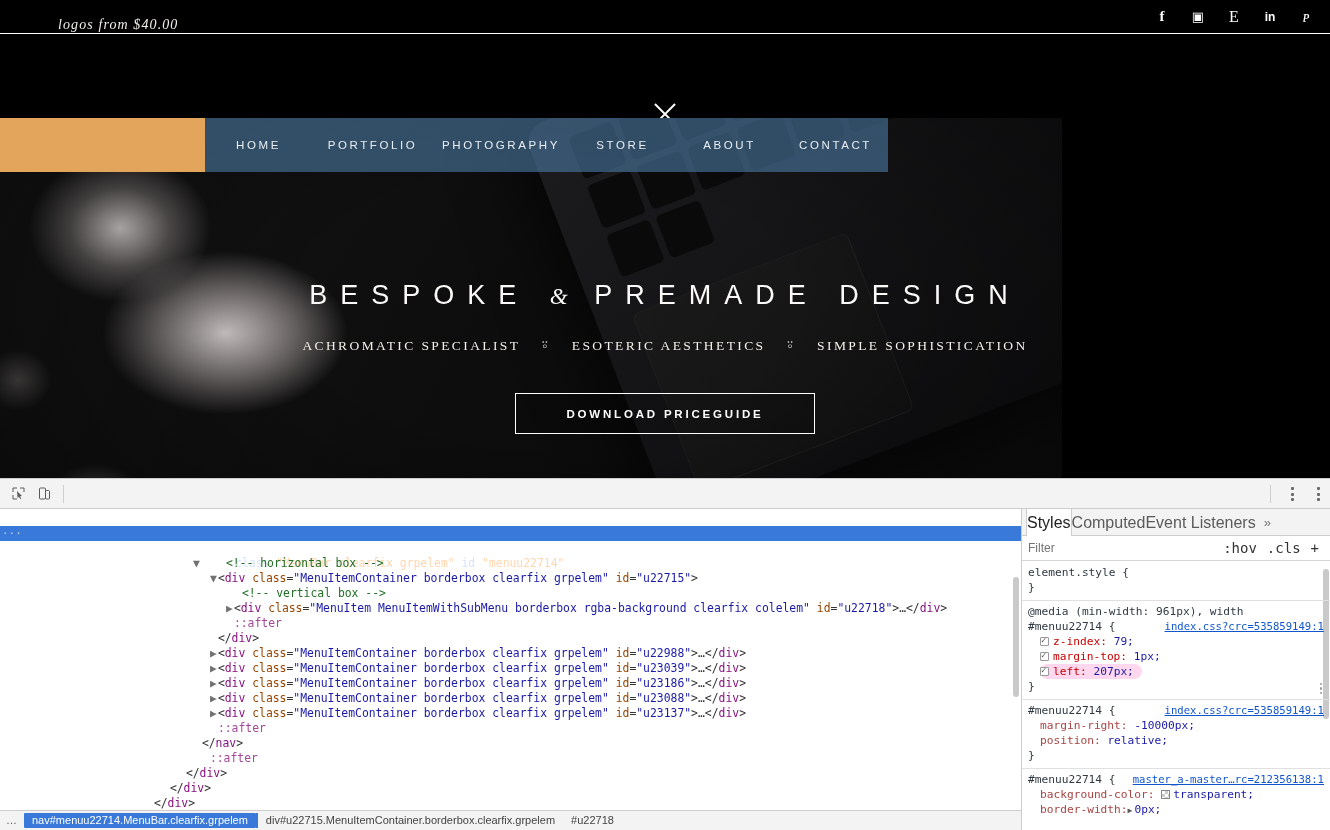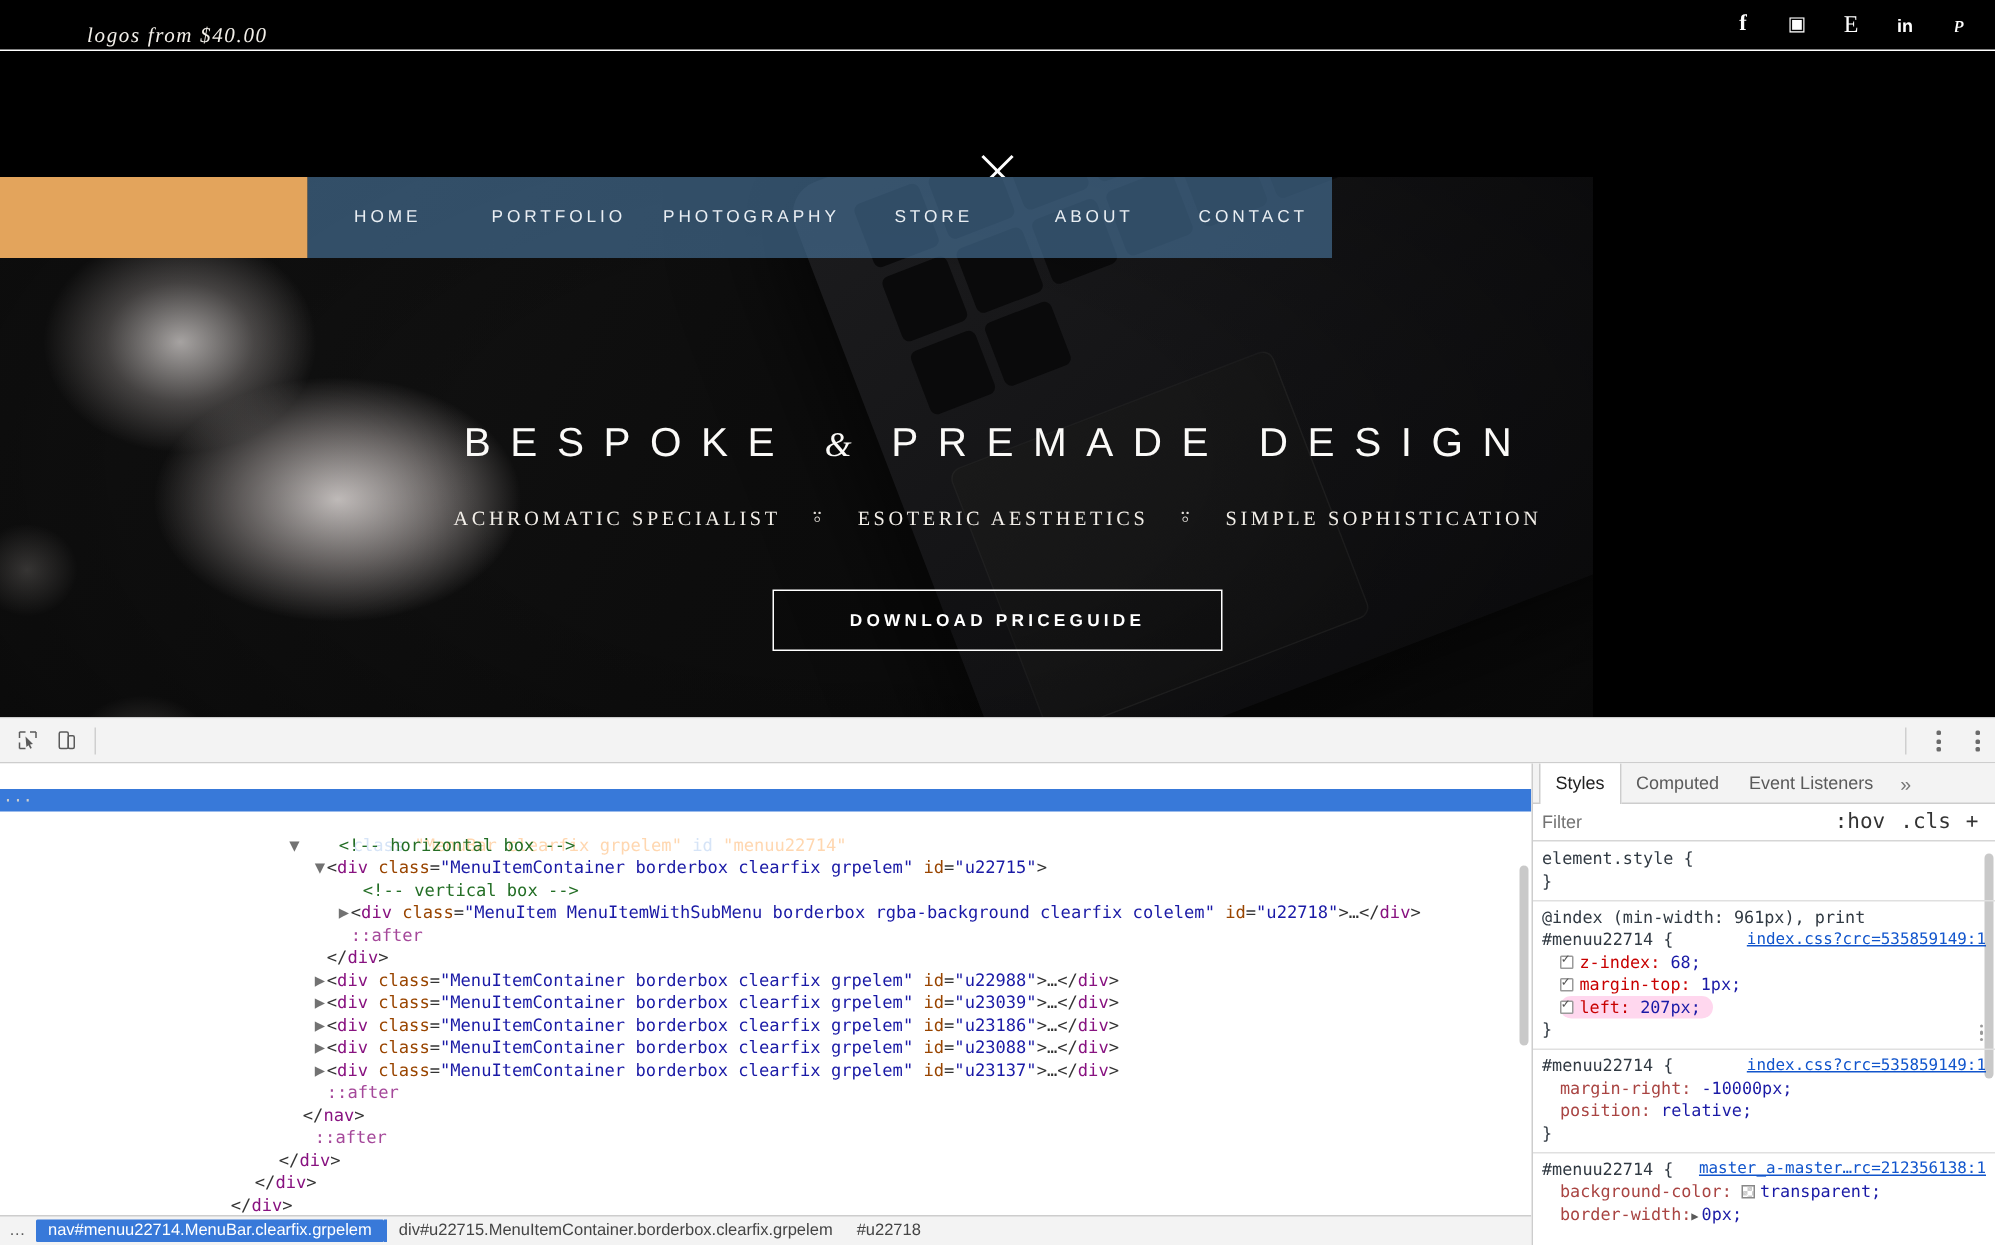--- a/index.html
+++ b/index.html
@@ -293,22 +293,22 @@
     overflow: hidden;
   }
   .st-tabs {
     height: 27px;
     border-bottom: 1px solid #cdcdcd;
     display: flex; align-items: center;
     background: #f3f3f3;
     padding-left: 4px;
   }
   .st-tab {
-    padding: 0 10px; height: 27px; line-height: 27px;
-    font-size: 12px; color: #5a5a5a; white-space: nowrap;
+    padding: 0 0; height: 27px; line-height: 27px;
+    font-size: 16px; color: #5a5a5a; white-space: nowrap;
   }
   .st-tab.active {
     color: #222; background: #fff;
     border-left: 1px solid #cdcdcd; border-right: 1px solid #cdcdcd;
     border-top: 1px solid transparent;
     height: 28px;
   }
   .st-more { padding: 0 8px; color: #777; font-size: 13px; }
   .st-filter {
     height: 25px; border-bottom: 1px solid #d6d6d6;
@@ -609,27 +609,27 @@
         <div class="st-scroll"></div>
 
         <div class="st-rule">
           <div class="st-selrow">
             <span class="st-sel">element.style {</span>
           </div>
           <div>}</div>
         </div>
 
         <div class="st-rule sepr">
-          <div class="st-media">@index (min-width: 961px), print</div>
+          <div class="st-media">@media (min-width: 961px), width</div>
           <div class="st-selrow">
             <span class="st-sel">#menuu22714 {</span>
             <span class="st-src">index.css?crc=535859149:1</span>
           </div>
           <div class="st-prop">
-            <span class="cbox"></span><span class="pname">z-index</span><span class="pname">: </span><span class="pval">68;</span>
+            <span class="cbox"></span><span class="pname">z-index</span><span class="pname">: </span><span class="pval">79;</span>
           </div>
           <div class="st-prop">
             <span class="cbox"></span><span class="pname">margin-top</span><span class="pname">: </span><span class="pval">1px;</span>
           </div>
           <div style="padding-left:12px">
             <span class="st-prop hl" style="padding-left:0">
               <span class="cbox"></span><span class="pname">left</span><span class="pname">: </span><span class="pval">207px;</span>
             </span>
           </div>
           <div>}</div>

